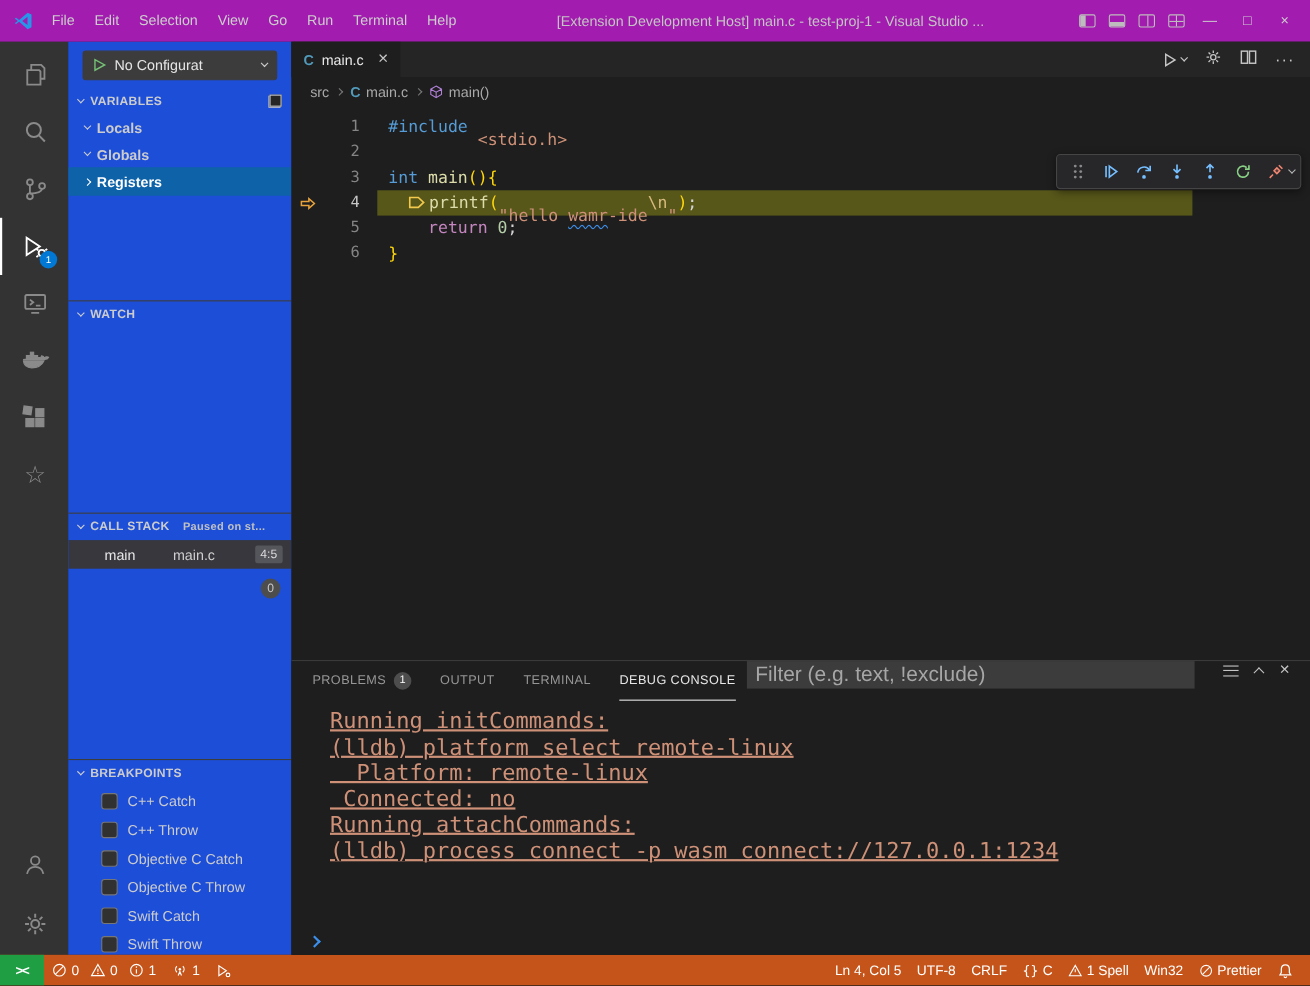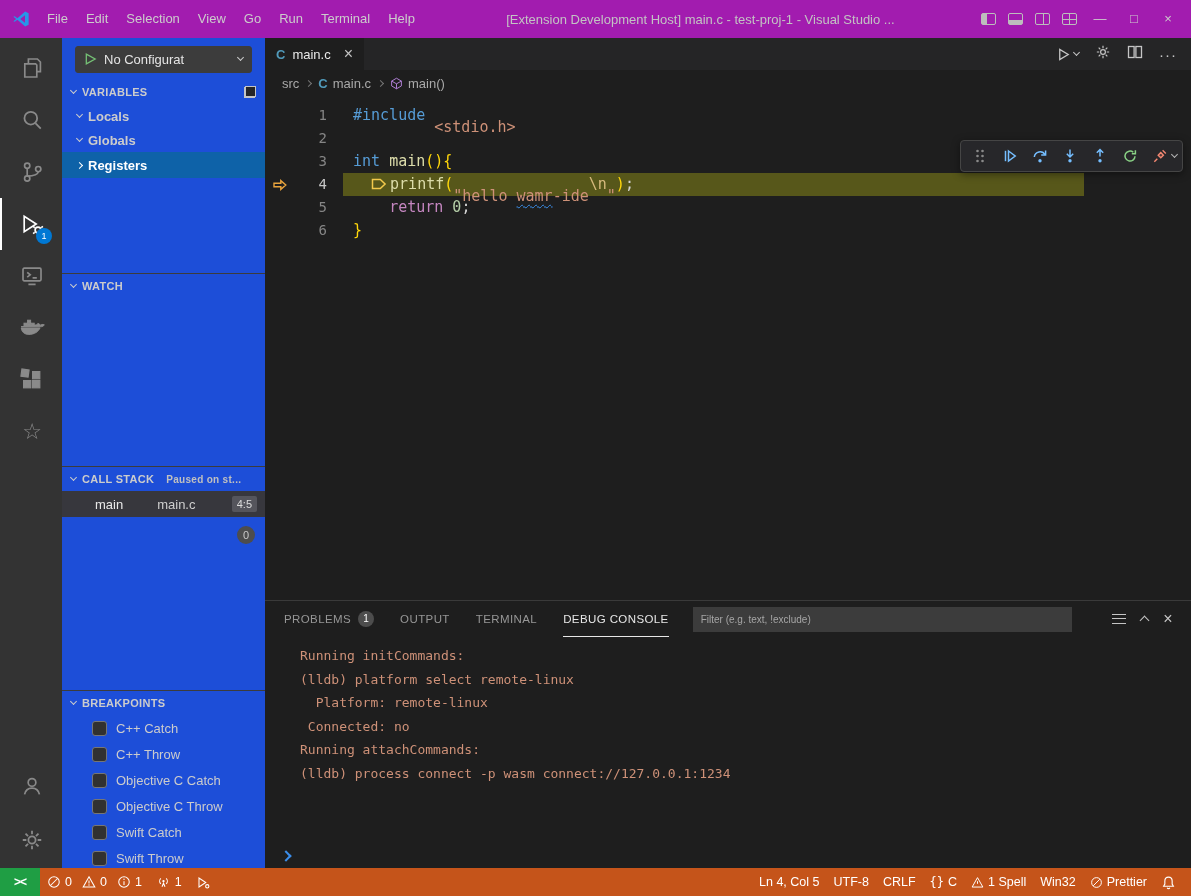--- a/index.html
+++ b/index.html
@@ -90,31 +90,31 @@
   .tok.pl  { color:#d4d4d4; }
   .tok.spell { text-decoration:underline; text-decoration-style:wavy; text-decoration-color:#3b8eea; text-decoration-thickness:1px; text-underline-offset:3px; }
   .ip-marker { display:inline-flex; width:17px; margin-right:2px; }
 
   .debug-toolbar { position:absolute; top:44px; right:8px; height:32px; background:#27272a; border:1px solid #454545; border-radius:4px; display:flex; align-items:center; gap:3px; padding:0 5px; box-shadow:0 2px 8px rgba(0,0,0,.45); z-index:6; }
   .dt-btn { width:27px; height:26px; display:flex; align-items:center; justify-content:center; border-radius:3px; }
   .dt-chev { color:#b5b5b5; margin-left:-4px; }
 
   
   .panel { flex:0 0 268px; display:flex; flex-direction:column; border-top:1px solid #3a3a3a; background:#1e1e1e; }
-  .panel-tabs { flex:0 0 36px; display:flex; align-items:center; gap:24px; padding:0 10px 0 19px; font-size:11.5px; letter-spacing:.4px; color:#969696; }
+  .panel-tabs { flex:0 0 36px; display:flex; align-items:flex-start; gap:10px; padding:0 10px 0 19px; font-size:11.5px; letter-spacing:.4px; color:#969696; }
   .ptab { display:flex; align-items:center; gap:7px; height:36px; line-height:34px; border-bottom:1px solid transparent; white-space:nowrap; }
   .ptab.active { color:#e7e7e7; border-bottom-color:#e7e7e7; }
   .ptab-badge { background:#4d4d4d; color:#ffffff; border-radius:50%; width:16px; height:16px; font-size:10px; display:flex; align-items:center; justify-content:center; }
-  .filter-input { margin-left:auto; width:420px; height:25px; background:#3c3c3c; border:none; color:#cccccc; font-size:10px; padding:0 8px; outline:none; font-family:"Liberation Sans",sans-serif; }
+  .filter-input { margin-left:auto; width:420px; height:25px; background:#3c3c3c; border:none; color:#cccccc; font-size:19px; padding:0 8px; outline:none; font-family:"Liberation Sans",sans-serif; }
   .filter-input::placeholder { color:#a6a6a6; }
   .panel-icons { display:flex; align-items:center; gap:15px; margin-left:16px; color:#c5c5c5; padding-right:8px; }
   .lines-icon { display:inline-block; width:14px; height:10px; border-top:1.6px solid #c5c5c5; border-bottom:1.6px solid #c5c5c5; position:relative; }
   .lines-icon::before { content:""; position:absolute; left:0; right:0; top:3px; border-top:1.6px solid #c5c5c5; }
   .panel-close { font-size:16px; }
-  .console { flex:1; font-family:"DejaVu Sans Mono",monospace; font-size:13px; color:#ce9178; padding:7px 0 0 35px; line-height:23.5px; white-space:pre; overflow:hidden; }
+  .console { flex:1; font-family:"DejaVu Sans Mono",monospace; font-size:20px; color:#ce9178; padding:7px 0 0 35px; line-height:23.5px; white-space:pre; overflow:hidden;text-decoration:underline; }
   .console-prompt { flex:0 0 24px; display:flex; align-items:center; padding-left:17px; }
   .prompt-chev { width:8px; height:8px; border-right:2px solid #3b8eea; border-bottom:2px solid #3b8eea; transform:rotate(-45deg); display:inline-block; }
 
   
   .statusbar { flex:0 0 28px; background:#c5541a; display:flex; align-items:center; color:#ffffff; font-size:12.5px; }
   .remote-block { width:40px; height:28px; background:#1f9e44; display:flex; align-items:center; justify-content:center; font-weight:bold; font-size:12px; letter-spacing:-1px; }
   .sb-item { display:flex; align-items:center; gap:4px; padding:0 7px; height:28px; white-space:nowrap; }
   .sb-item svg { stroke:#ffffff; }
   .sb-right { margin-left:auto; display:flex; align-items:center; padding-right:8px; }
   .sb-gap { width:2px; }

